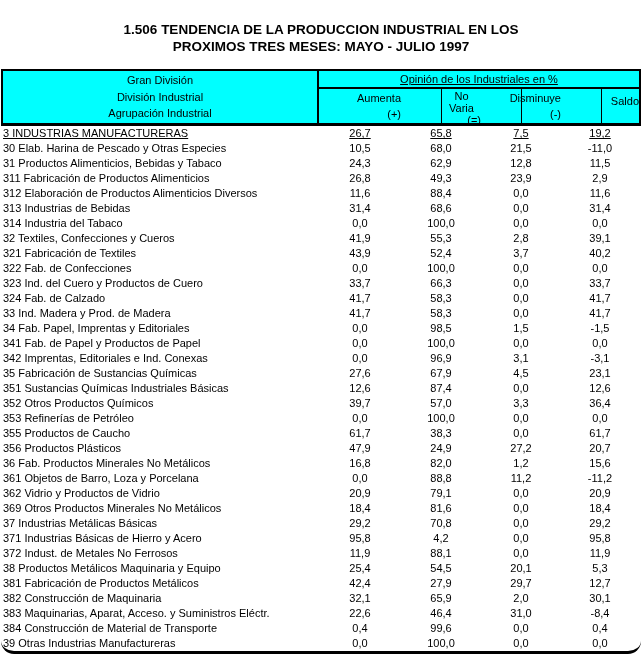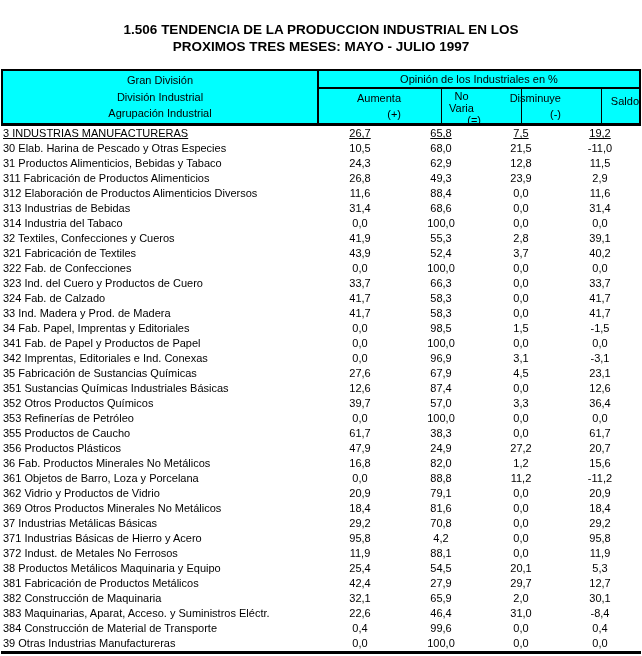--- a/index.html
+++ b/index.html
@@ -9,27 +9,27 @@
   .table { margin:14px 1px 0 1px; width:640px; }
 
   
   .thead { display:grid; grid-template-columns:316px 82px 80px 80px 78px;
            grid-template-rows:18px 34px; background:#00ffff;
            border:2px solid #000; border-bottom:3px solid #000; font-size:11px; }
   .h-left { grid-column:1; grid-row:1 / 3; border-right:2px solid #000;
             display:flex; flex-direction:column; justify-content:space-between;
             text-align:center; padding:3px 0 4px 0; }
   .h-group { grid-column:2 / 6; grid-row:1; border-bottom:2px solid #000;
-             text-align:center; line-height:16px; }
+             text-align:center; line-height:16px;text-decoration:underline; }
   .h-col { grid-row:2; display:flex; flex-direction:column; justify-content:space-around;
            text-align:center; padding:1px 0;align-items:flex-end; }
   .h-col + .h-col { border-left:1px solid #000;margin-left:40px; }
 
   
-  .tbody { border-bottom:3px solid #000; }
+  .tbody { border-bottom:3px solid #000;border-radius:13px; }
   .row { display:grid; grid-template-columns:318px 82px 80px 80px 78px;
          height:15px; line-height:15px; font-size:11px; }
   .row .name { padding-left:2px; white-space:nowrap; overflow:hidden; }
   .row .num { text-align:center; }
   .row.u .cell { text-decoration:underline; }
 
   .footer { font-style:italic; font-size:13px; padding:3px 0 0 3px; }
 </style>
 </head>
 <body>

